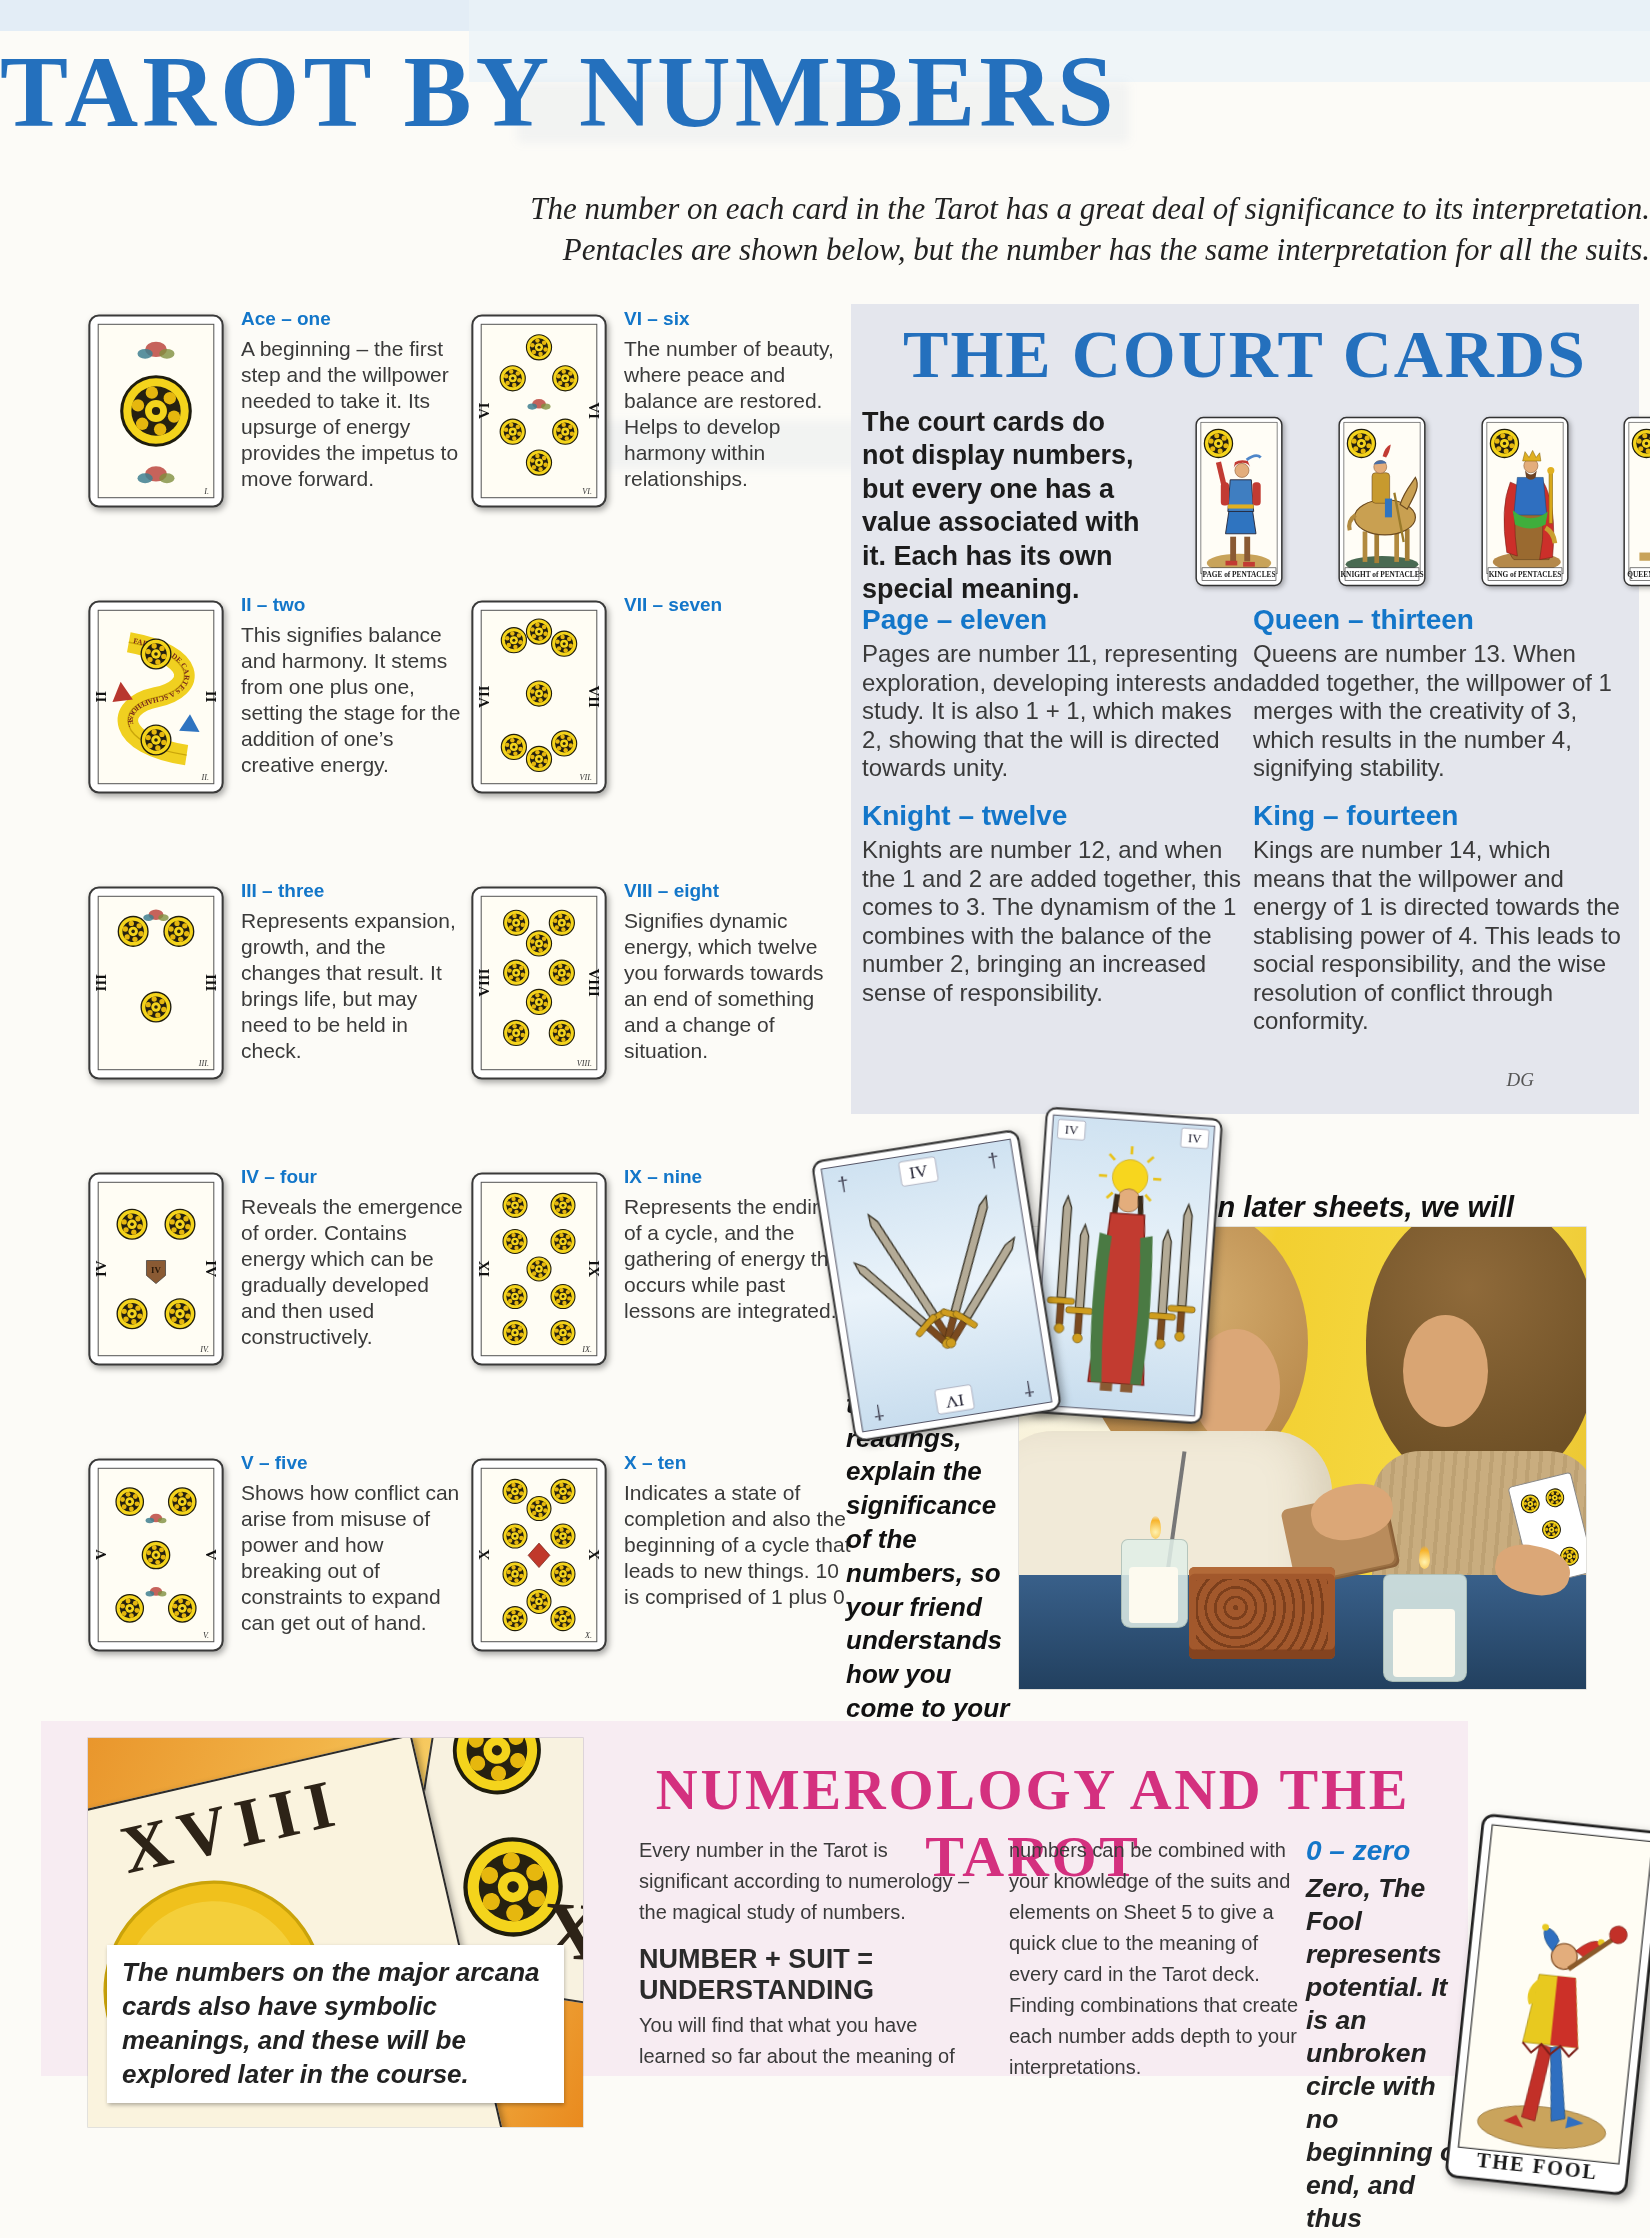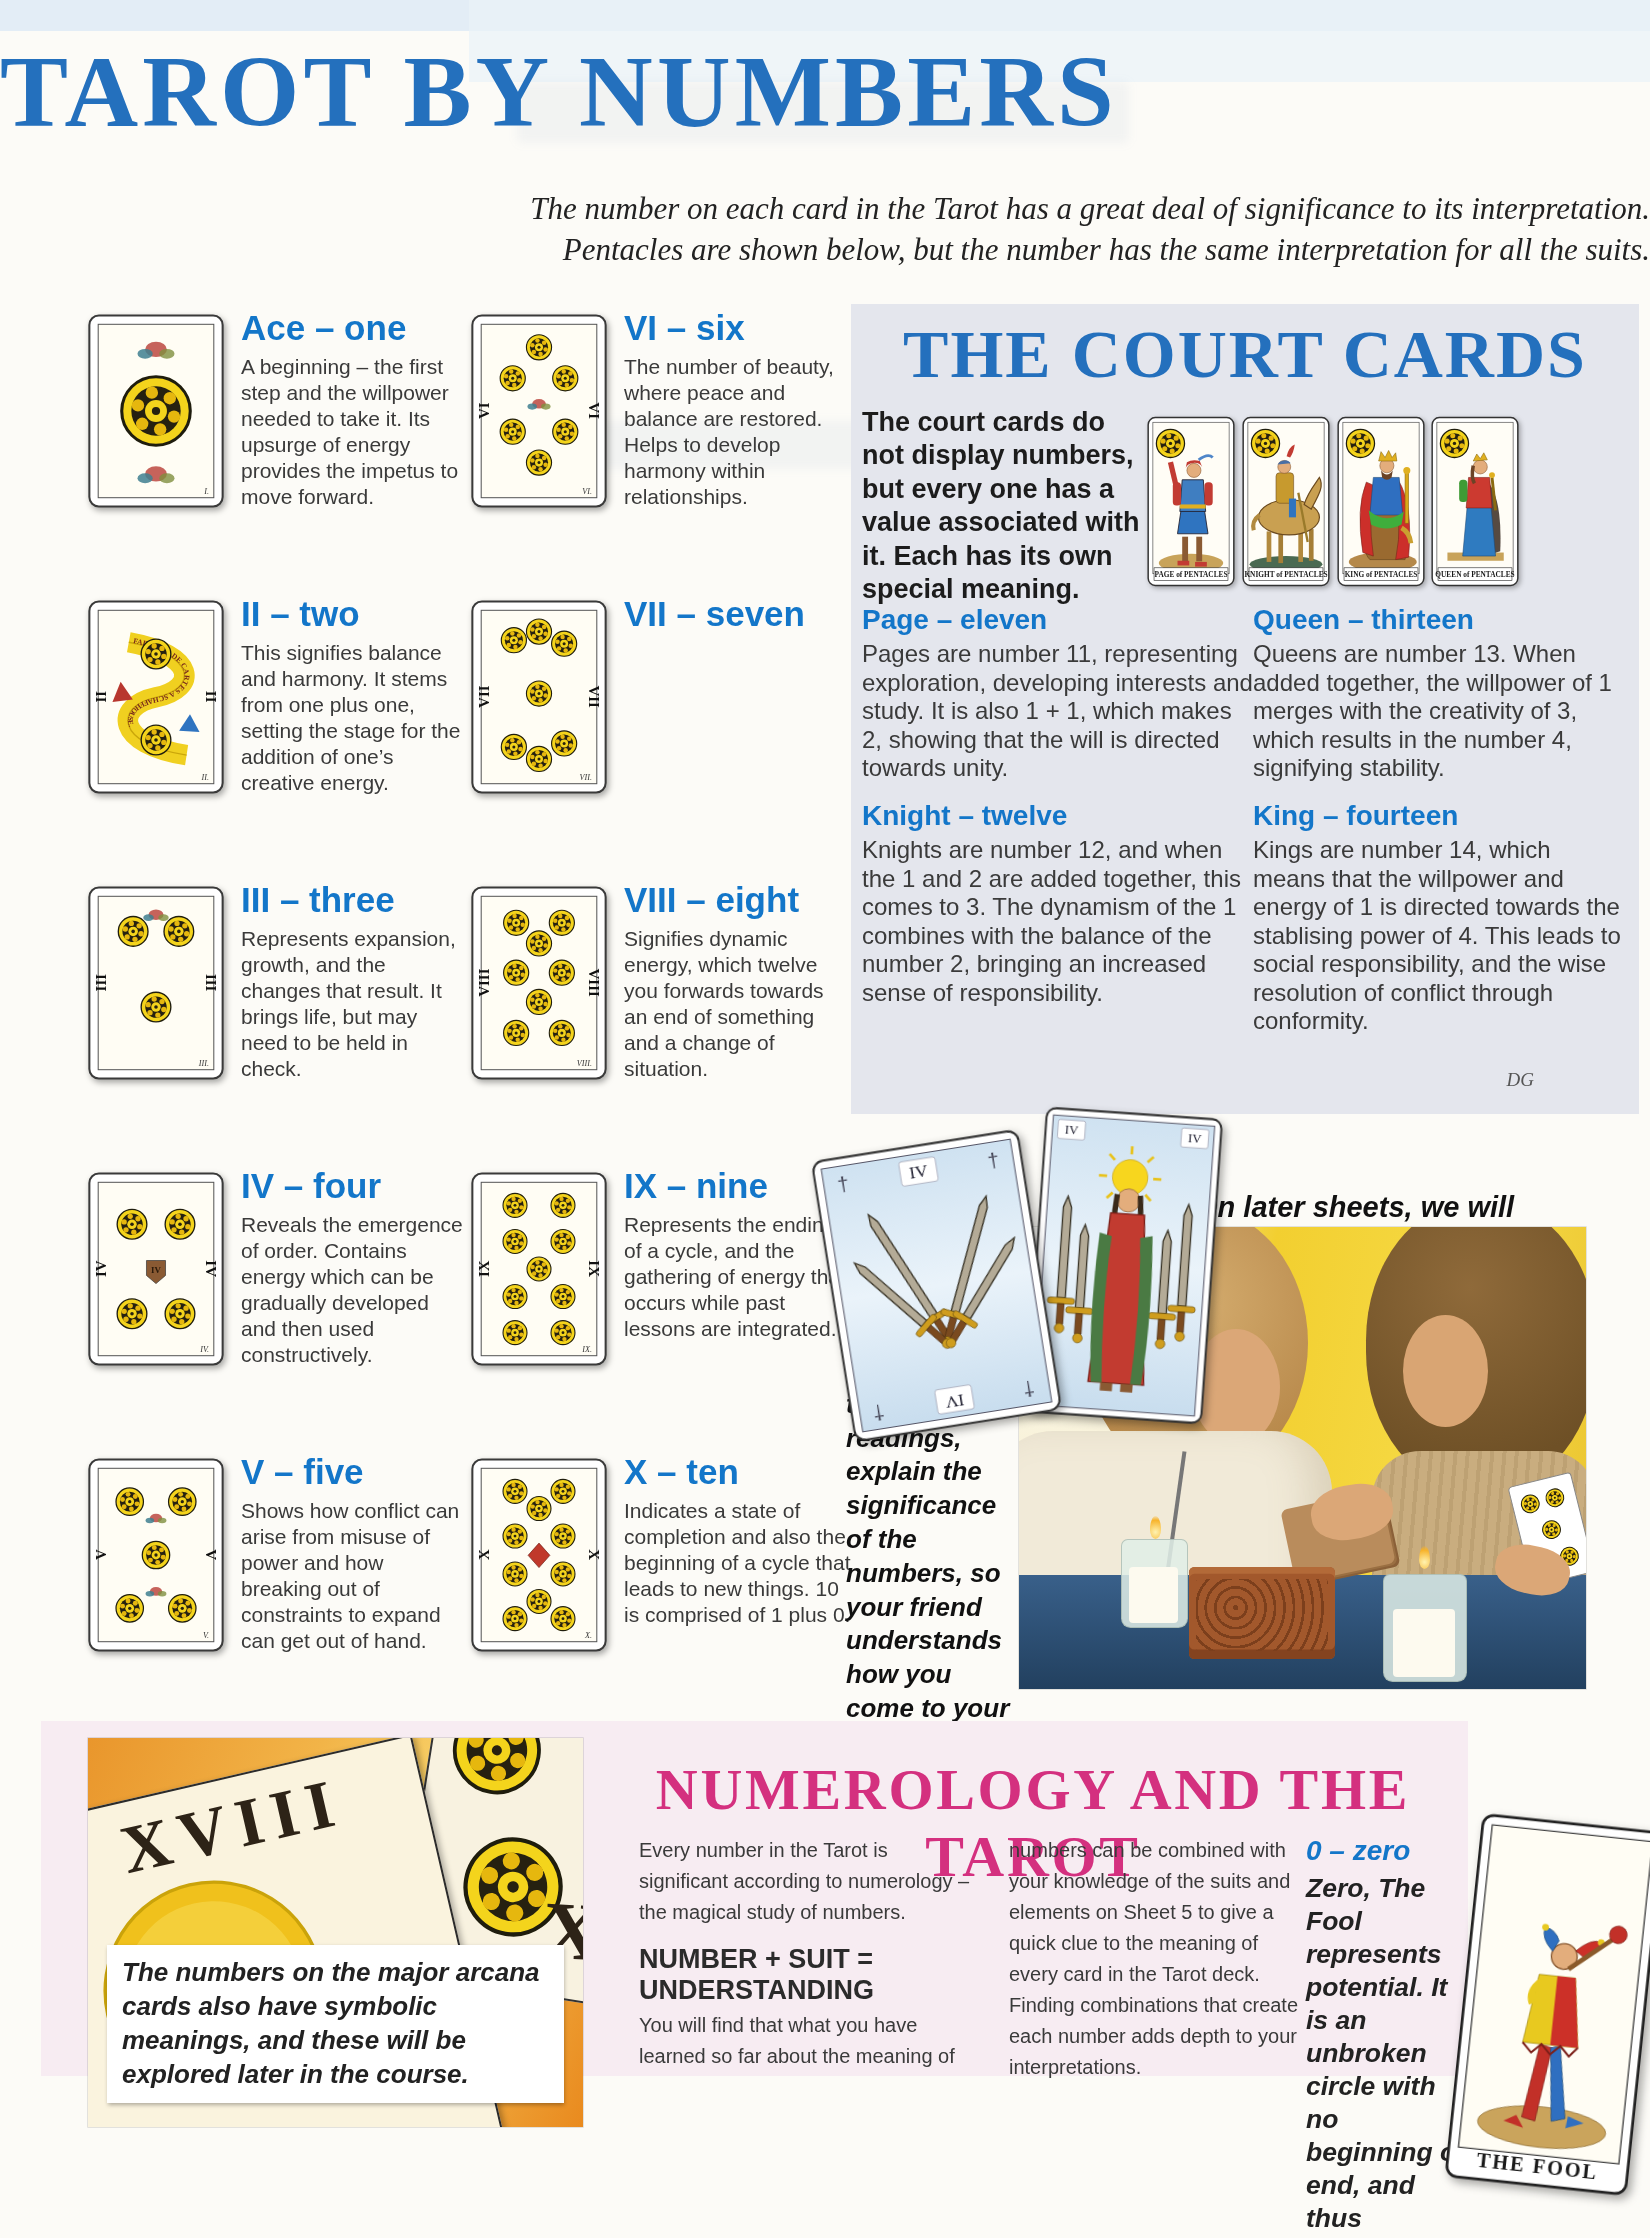--- a/index.html
+++ b/index.html
@@ -11,29 +11,29 @@
   .main-title{position:absolute;left:0;top:33px;width:1650px;margin:0;
       font-family:"Liberation Serif",serif;font-weight:600;font-size:102px;letter-spacing:4.1px;
       color:#2470bd;}
   .subtitle{position:absolute;left:0;top:189px;width:1650px;margin:0;text-align:right;
       font-family:"Liberation Serif",serif;font-style:italic;font-size:31px;line-height:1.32;color:#222;}
   .numcol{position:absolute;top:307px;width:384px;}
   .numblock{position:relative;height:286px;}
   .cardimg{position:absolute;left:1.4px;top:6.8px;width:136px;height:194px;filter:drop-shadow(2.7px 3.4px 3.4px rgba(0,0,0,.35));}
   .cardimg svg{width:100%;height:100%;}
   .cardtext{position:absolute;left:154px;top:1.4px;width:227px;}
-  .cardtitle{margin:0 0 5.4px 0;font-size:35px;font-weight:bold;color:#1376c9;}
+  .cardtitle{margin:0 0 5.4px 0;font-size:19px;font-weight:bold;color:#1376c9;}
   .cardbody{margin:0;font-size:21px;line-height:26px;color:#3a3a3a;}
   .court-panel{position:absolute;left:851px;top:304px;width:788px;height:810px;background:#e4e6ed;}
   .court-title{margin:0;position:absolute;left:0;top:11px;width:100%;text-align:center;
       font-family:"Liberation Serif",serif;font-weight:600;font-size:68px;letter-spacing:2px;color:#2470bd;}
   .court-intro{position:absolute;left:11px;top:102px;width:285px;margin:0;
       font-size:27px;line-height:1.24;font-weight:bold;color:#1c1c1c;}
   .court-row{position:absolute;left:296px;top:99px;display:flex;gap:6.8px;}
-  .courtcard{width:88px;height:197px;filter:drop-shadow(2px 2.7px 2.7px rgba(0,0,0,.3));}
+  .courtcard{width:88px;height:197px;filter:drop-shadow(2px 2.7px 2.7px rgba(0,0,0,.3));margin-left:48px;}
   .courtcard svg{width:100%;height:100%;}
   .court-col{position:absolute;top:300px;}
   .court-col.left{left:11px;width:393px;}
   .court-col.right{left:402px;width:370px;}
   .entry{margin-bottom:17.7px;}
   .entry h3{margin:0 0 4.1px 0;font-size:28px;font-weight:bold;color:#1376c9;}
   .entry p{margin:0;font-size:24px;line-height:28.5px;color:#3a3a3a;}
   .dg-sig{position:absolute;right:105px;bottom:23px;font-family:"Liberation Serif",serif;
       font-style:italic;font-size:19px;color:#555;}
   .swords-wrap{position:absolute;left:831px;top:1116px;width:421px;height:313px;}

